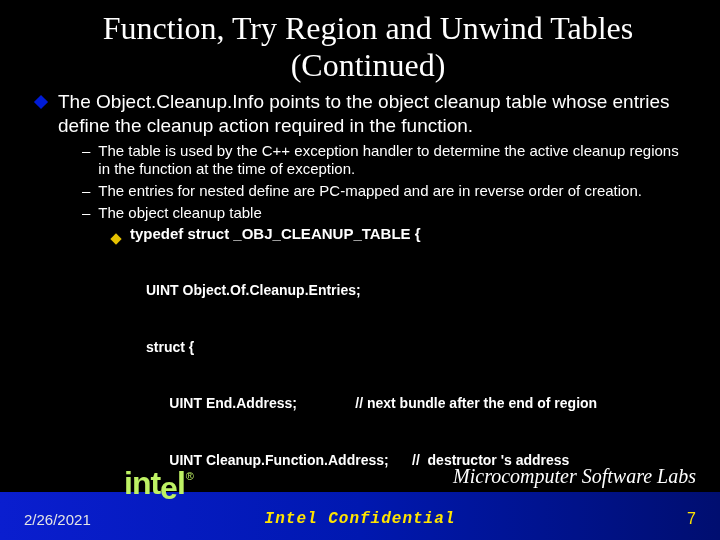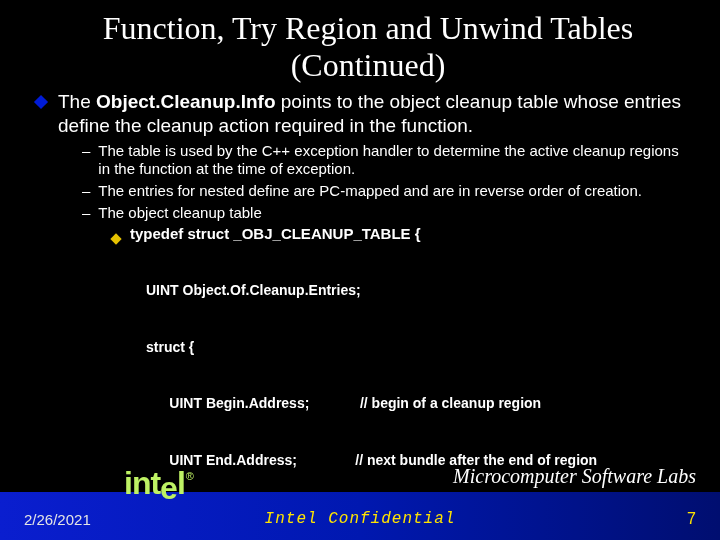--- a/index.html
+++ b/index.html
@@ -27,21 +27,21 @@
     align-items: flex-start;
     margin-bottom: 4px;
   }
   .b1 .blt {
     width: 10px; height: 10px; background: #001bd6;
     transform: rotate(45deg);
     margin: 7px 12px 0 0;
     flex-shrink: 0;
   }
   .b1 .txt { font-size: 19px; line-height: 1.25; }
-  .b1 .txt b { font-weight: bold; }
+  .b1 .txt b { font-weight: normal; }
   .sub {
     margin-left: 46px;
   }
   .b2 {
     display: flex;
     align-items: flex-start;
     font-size: 15px;
     line-height: 1.25;
     margin-top: 3px;
   }
@@ -112,21 +112,21 @@
     font-size: 15px;
     color: #e5e5e5;
   }
   .conf {
     position: absolute;
     left: 50%;
     transform: translateX(-50%);
     bottom: 12px;
     font-family: "Courier New", monospace;
     font-style: italic;
-    font-weight: normal;
+    font-weight: bold;
     font-size: 16px;
     color: #ffe400;
     letter-spacing: 1px;
   }
   .pnum {
     position: absolute;
     right: 24px;
     bottom: 12px;
     font-size: 16px;
     color: #ffe400;
@@ -158,21 +158,20 @@
       <span>The object cleanup table</span>
     </div>
     <div class="b3">
       <div class="dia"></div>
       <span><b>typedef struct _OBJ_CLEANUP_TABLE {</b></span>
     </div>
   </div>
   <div class="code">
     <div>UINT Object.Of.Cleanup.Entries;</div>
     <div>struct {</div>
-    <div>      UINT Begin.Address;             // begin of a cleanup region</div>
     <div>      UINT End.Address;               // next bundle after the end of region</div>
     <div>      UINT Cleanup.Function.Address;      //  destructor 's address</div>
     
   </div>
 
 </div>
 
 <div class="footer">
   <div class="lab">Microcomputer Software Labs</div>
   <div class="band"></div>

